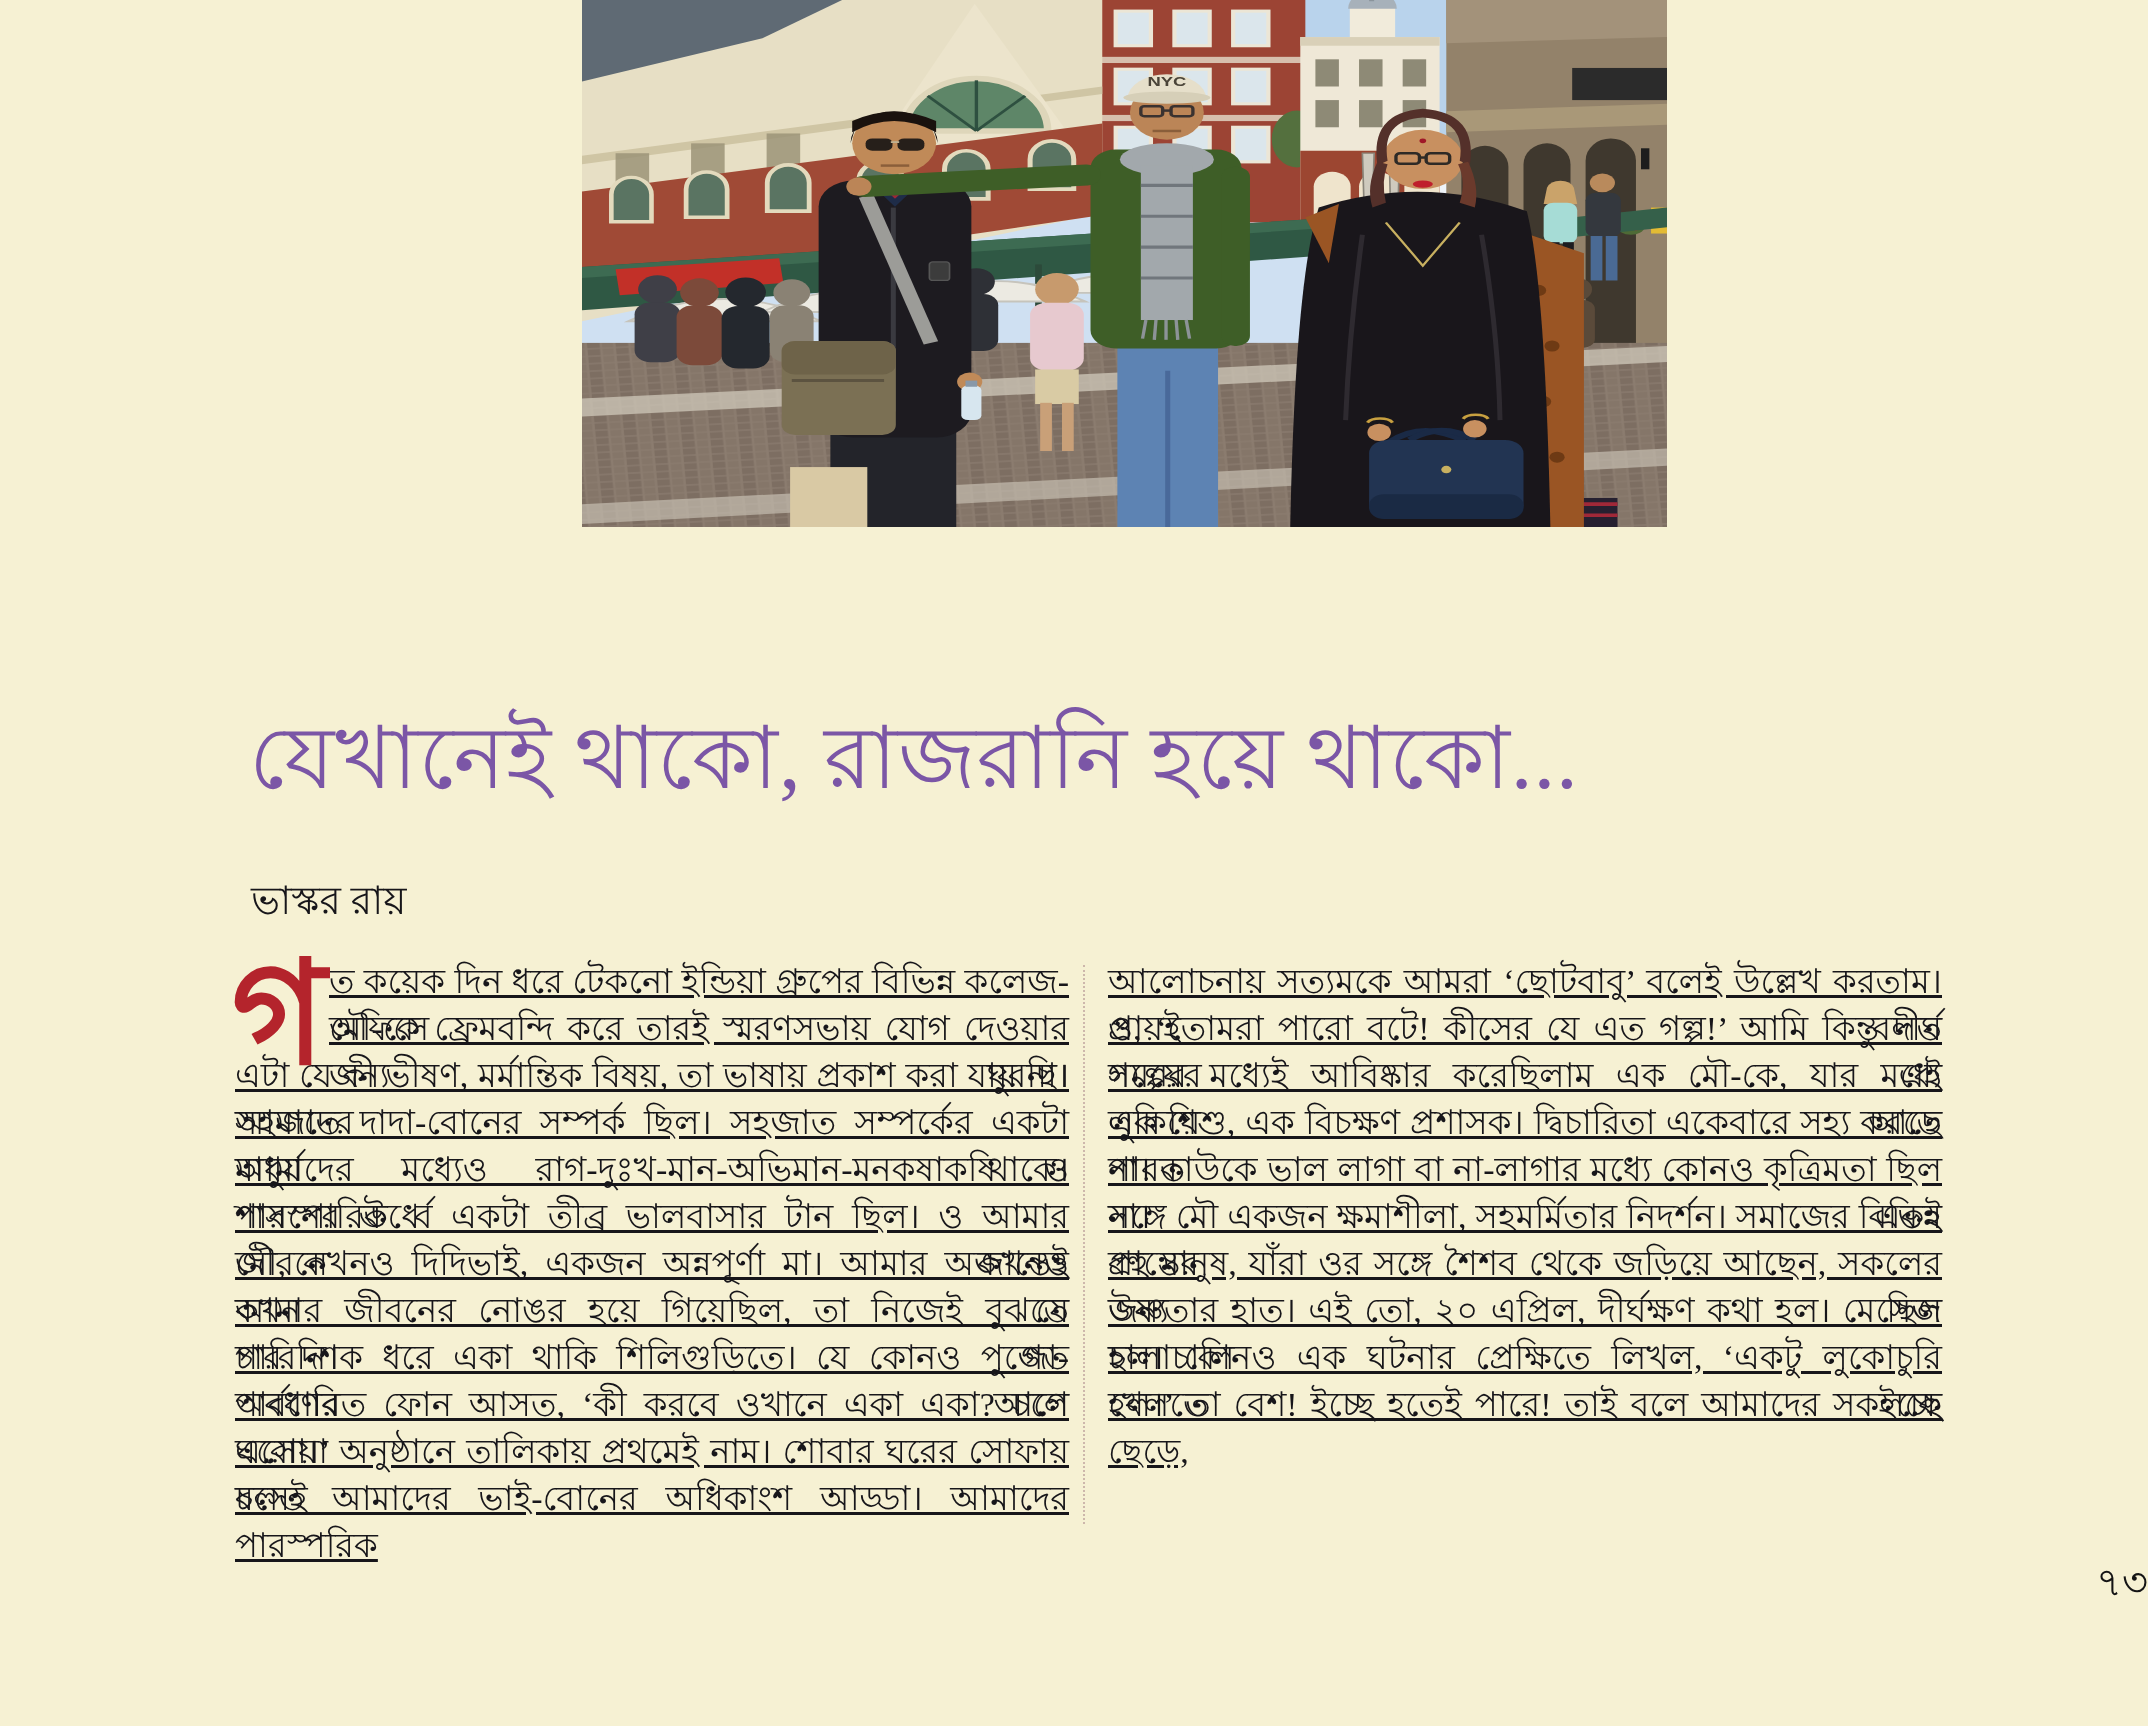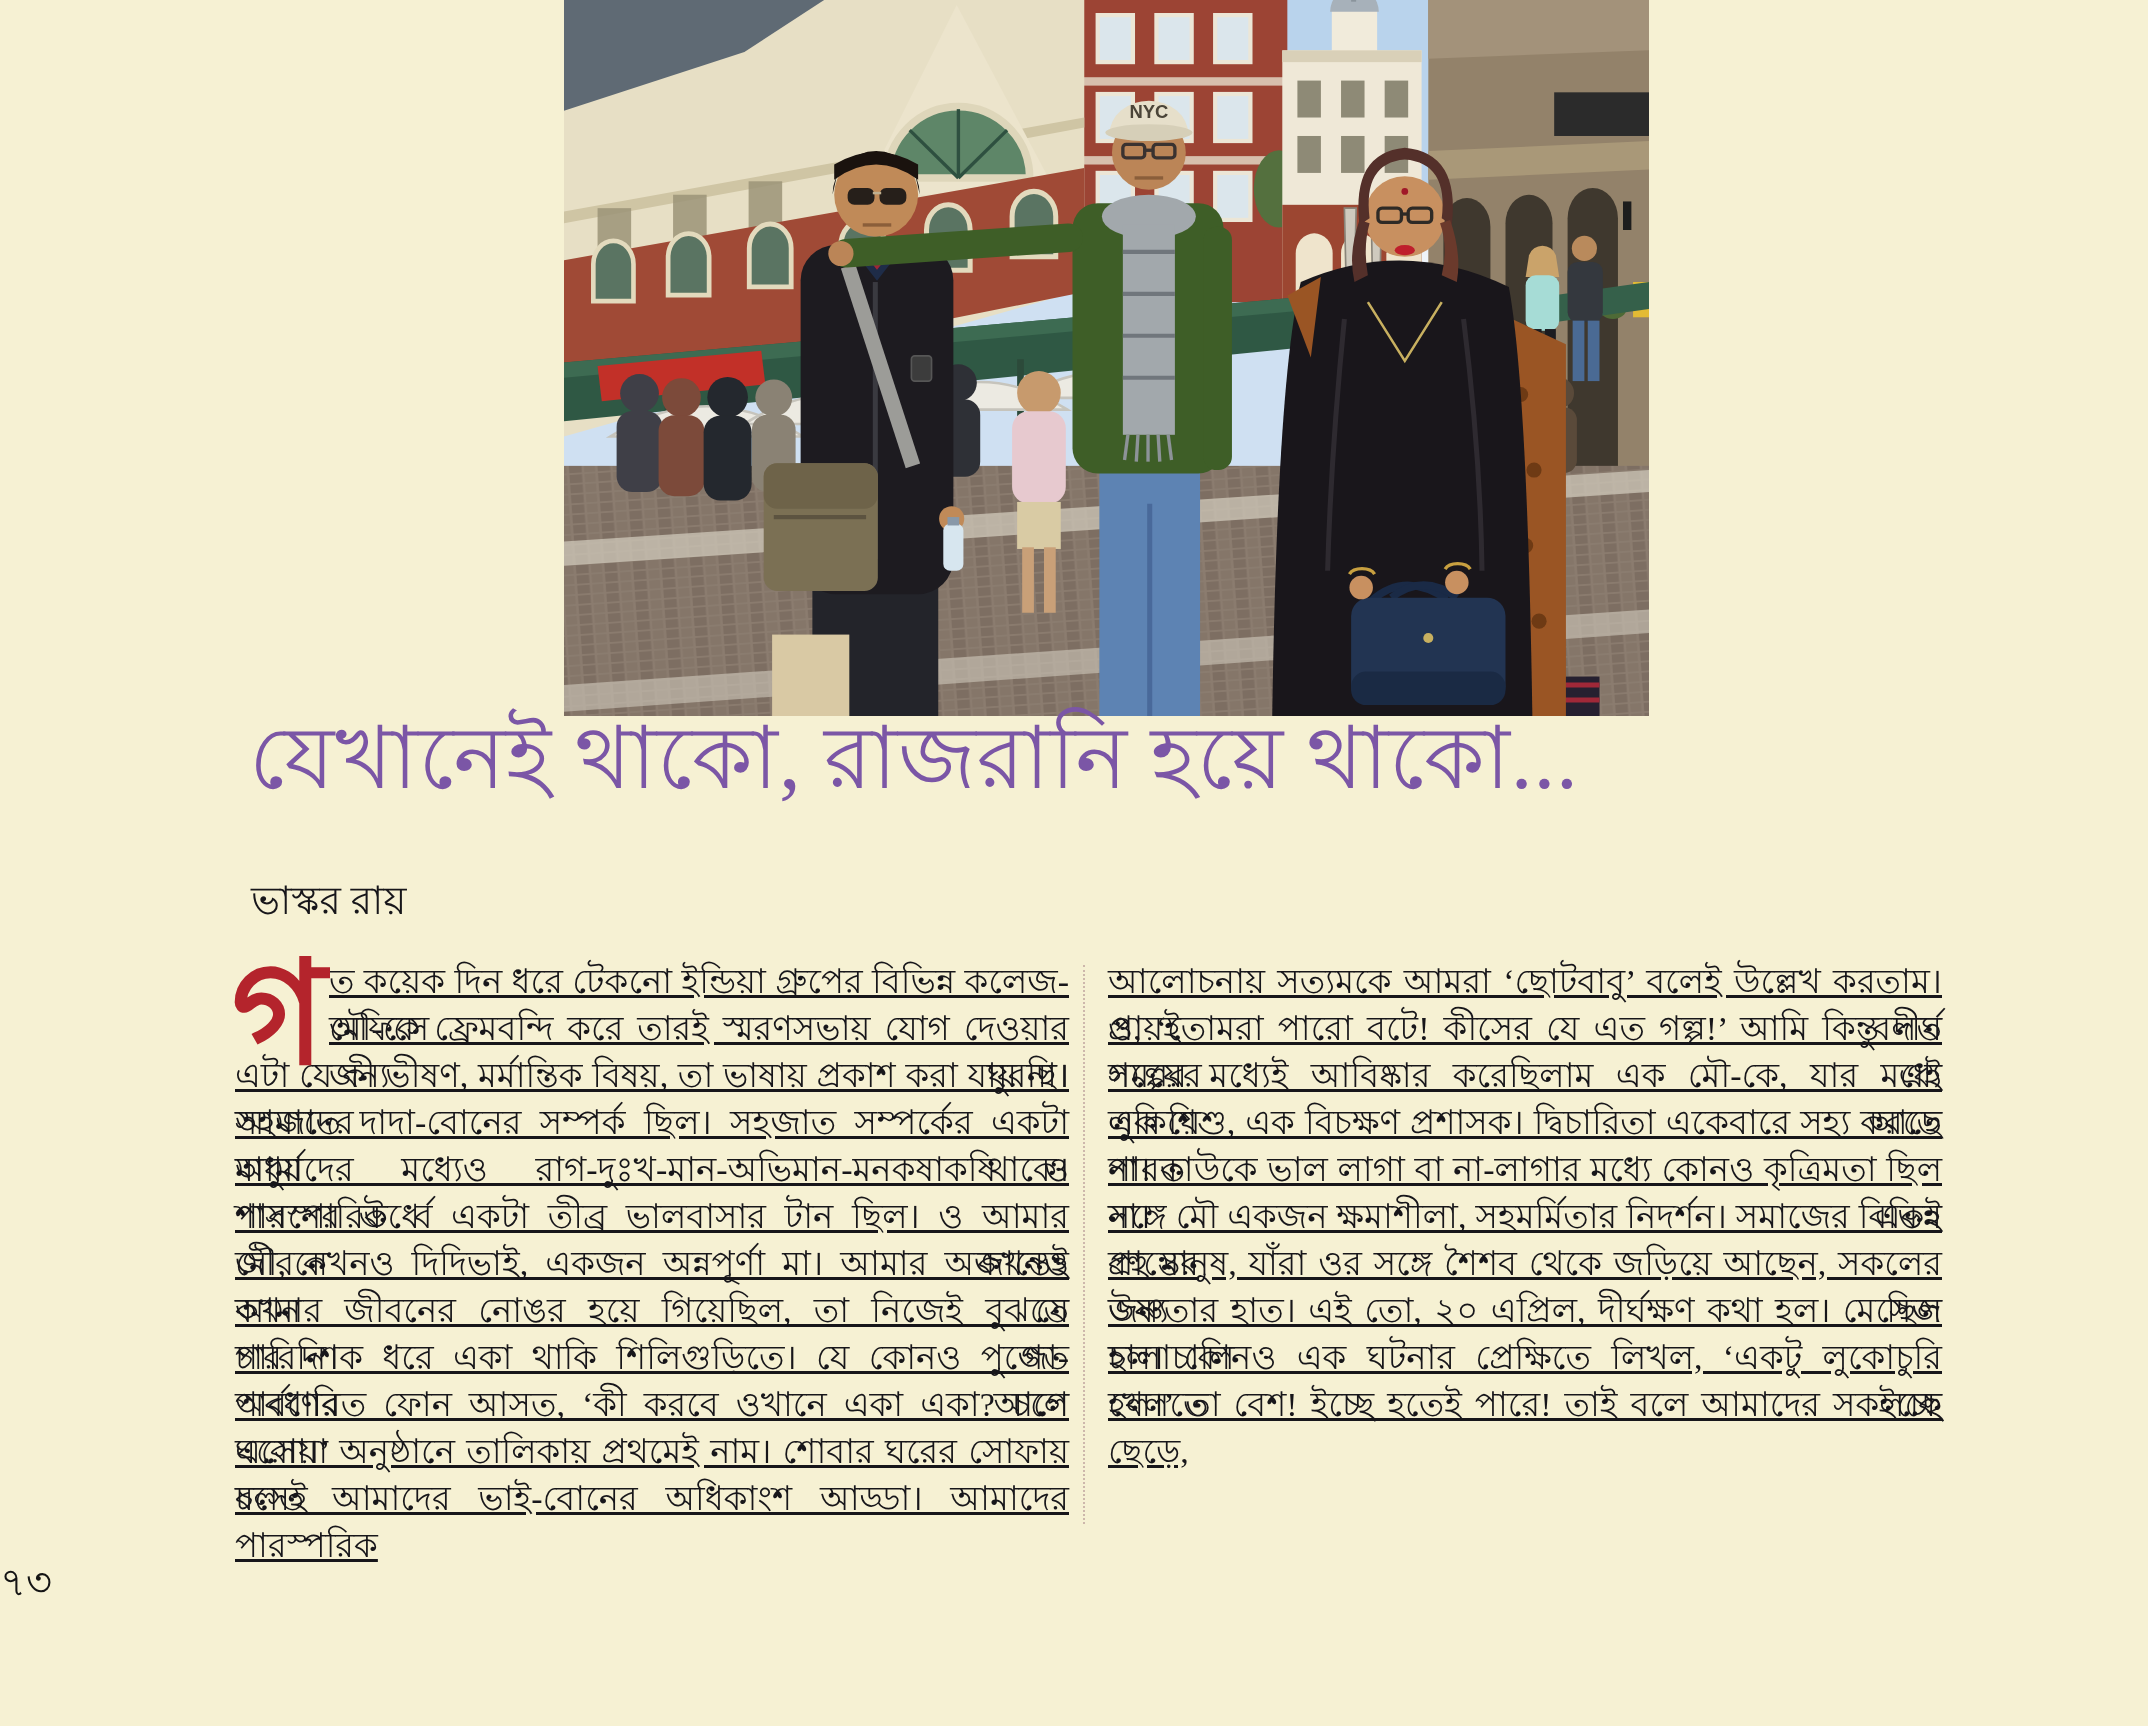--- a/index.html
+++ b/index.html
@@ -4,21 +4,21 @@
 <style>
   html,body{margin:0;padding:0;}
   body{
     width:2148px;height:1726px;
     background:#f6f1d3;
     font-family:"Liberation Serif","DejaVu Serif",serif;
     position:relative;overflow:hidden;
   }
   .page{position:absolute;inset:0;}
   .photo-wrap{
-    position:absolute;left:564px;top:0;width:1085px;height:716px;
+    position:absolute;left:582px;top:0;width:1085px;height:527px;
     overflow:hidden;
   }
   .photo-wrap svg{display:block;width:100%;height:100%;}
   .headline{
     position:absolute;left:249px;top:696px;width:1594px;
     font-size:87px;line-height:126px;
     color:#7b56a6;letter-spacing:0.8px;white-space:nowrap;
   }
   .byline{
     position:absolute;left:251px;top:876px;
@@ -40,21 +40,21 @@
     position:absolute;left:-3.4px;top:-10px;
     font-size:144px;line-height:134px;
     color:#b4242c;font-weight:bold;
   }
   .col-divider{
     position:absolute;left:1083px;top:965px;height:559px;width:0;
     border-left:2.5px dotted #cdb7ab;
   }
   .page-number{
     position:absolute;left:0;top:1551px;width:2148px;
-    text-align:left;font-size:40px;color:#141414;
+    text-align:right;font-size:40px;color:#141414;
   }
 </style>
 </head>
 <body>
 
 <div class="page">
 
   <div class="photo-wrap">
     <svg viewBox="0 0 1293 853" preserveAspectRatio="none">
       <defs>

